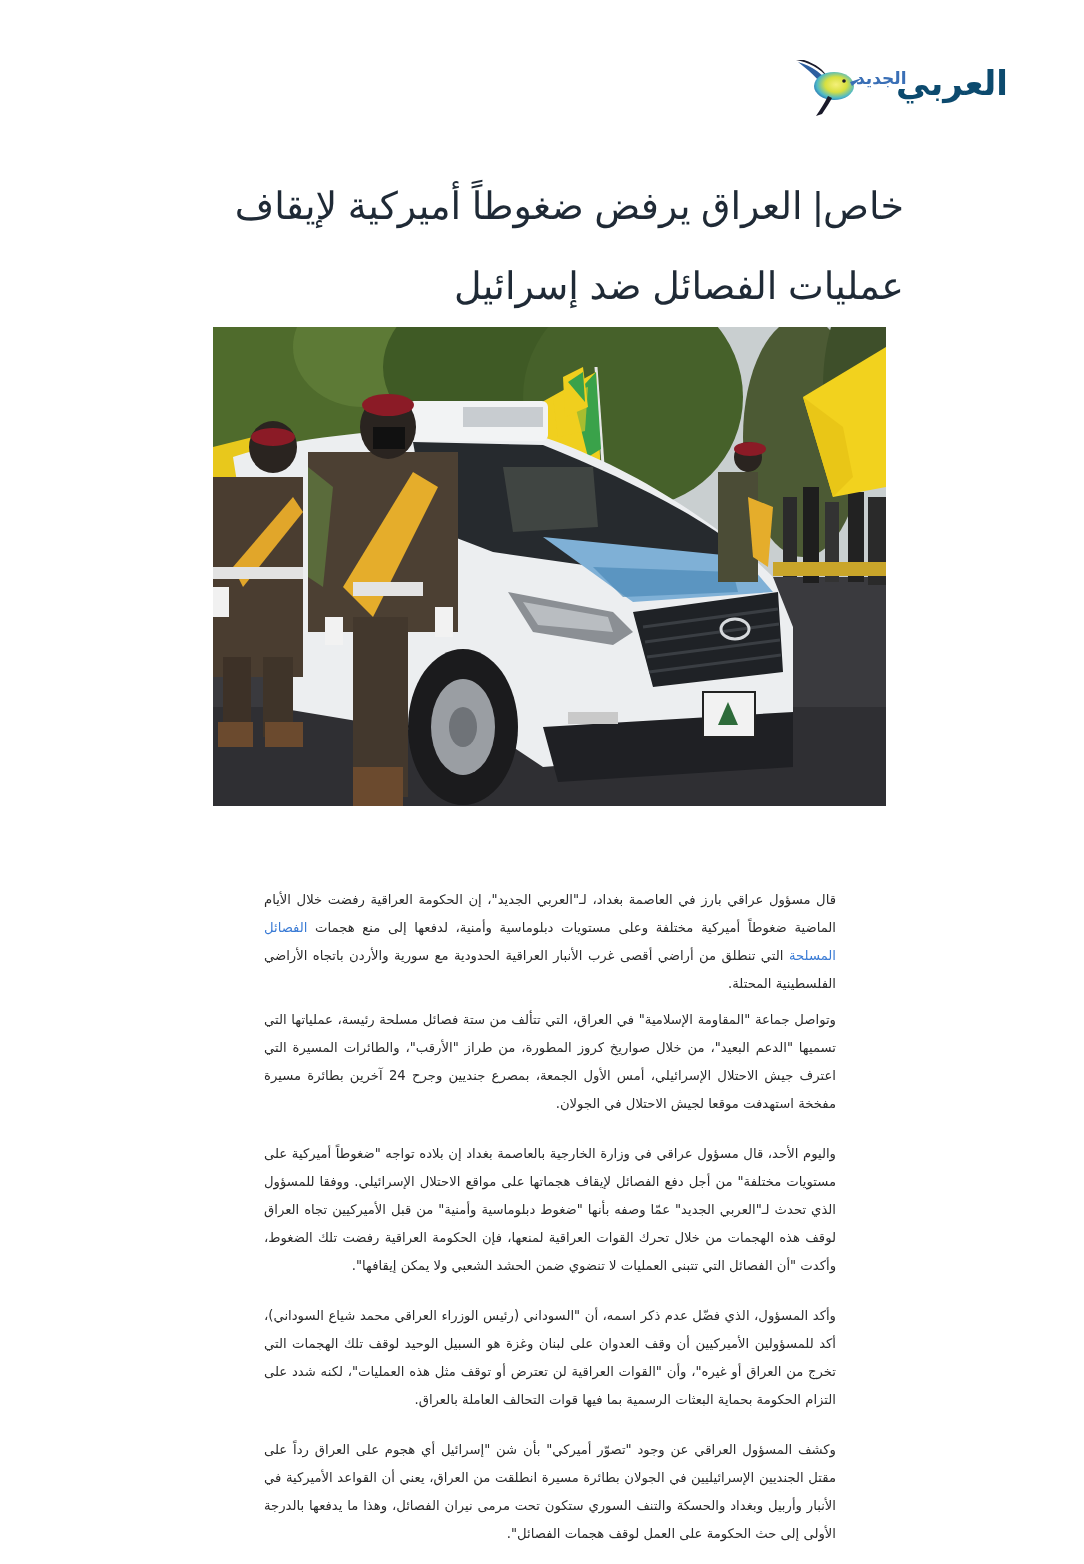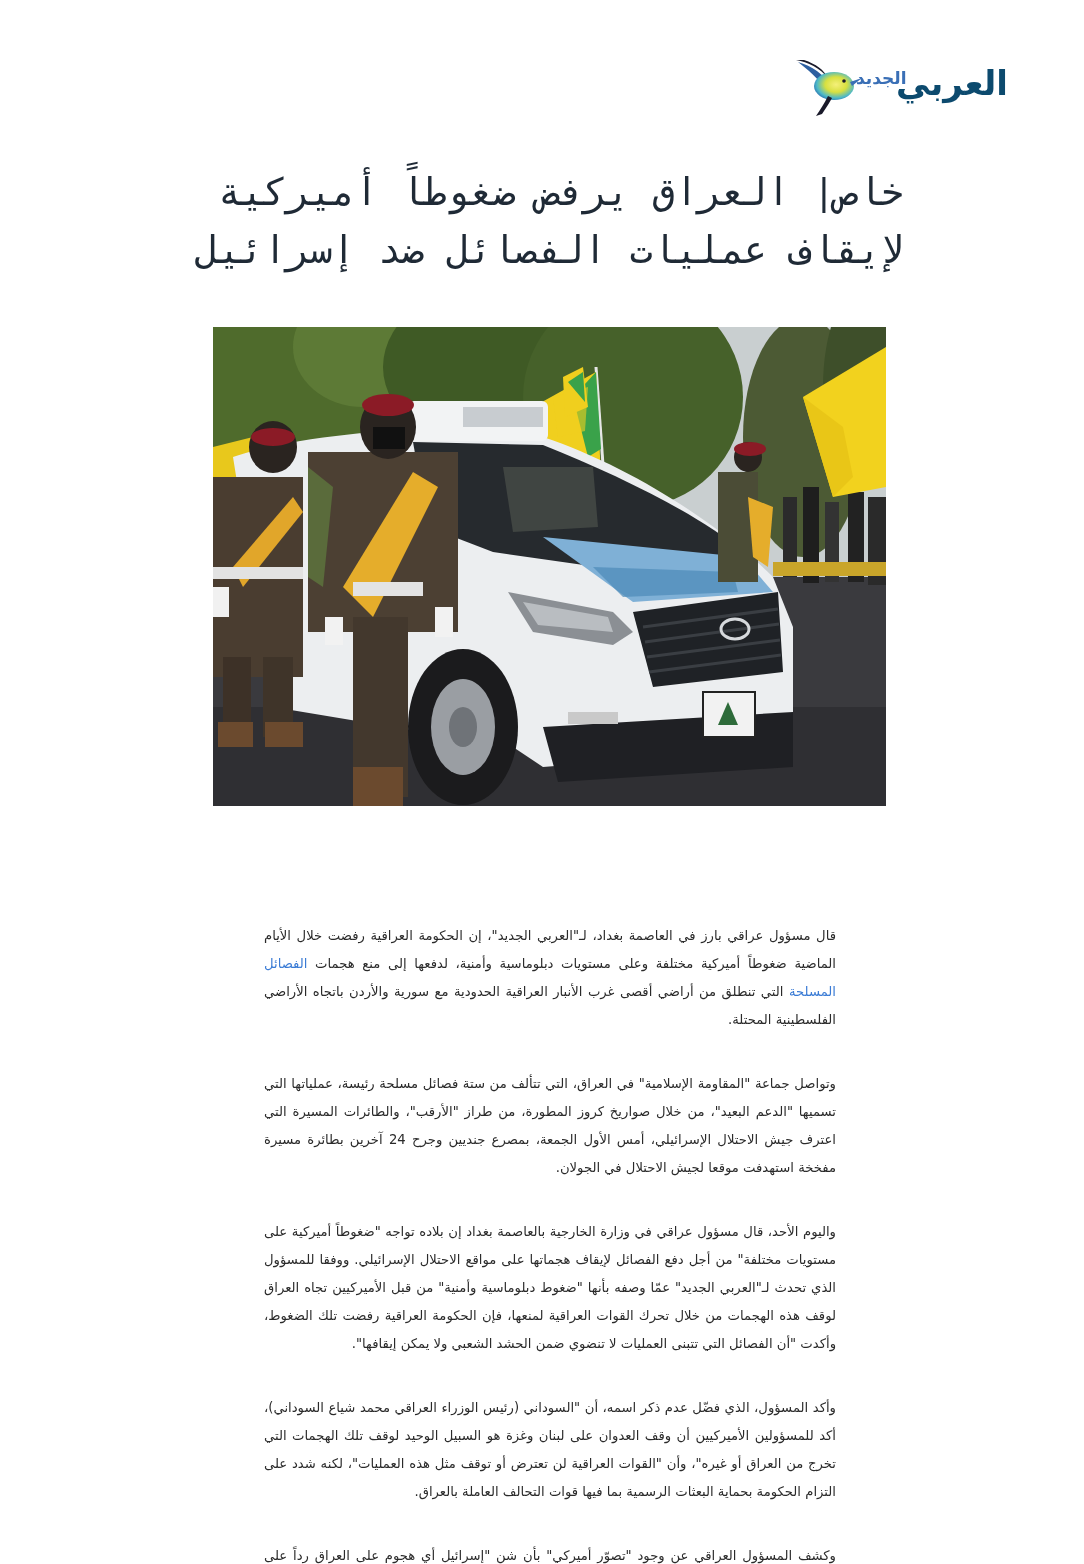--- a/index.html
+++ b/index.html
@@ -16,39 +16,39 @@
   }
   .logo-word-sub {
     position: absolute; left: 62px; top: 14px;
     font-family: "DejaVu Sans", sans-serif; font-weight: bold; font-size: 17px;
     color: #3a6fb6; line-height: 1;
   }
 
   
   .headline {
     position: absolute; left: 140px; top: 166px; width: 764px;
-    font-family: Liberation Mono, monospace; font-weight: 200;
-    font-size: 38px; line-height: 58px; color: #1f2a36; text-align: right;
+    font-family: Liberation Sans, sans-serif; font-weight: 200;
+    font-size: 38px; line-height: 80px; color: #1f2a36; text-align: right;
     letter-spacing: 0px;
   }
 
   
   .hero {
     position: absolute; left: 213px; top: 327px; width: 673px; height: 479px;
     overflow: hidden; background: #3b3b3d;
   }
   .hero svg { display: block; width: 100%; height: 100%; }
 
   
   .article-body {
     position: absolute; left: 264px; top: 886px; width: 572px;
     font-family: "DejaVu Sans", sans-serif; font-size: 13.2px; line-height: 28px;
     color: #2a2a2a; text-align: justify; text-align-last: right;
   }
-  .article-body p { margin-bottom: 22px; margin-top: 36px; }
+  .article-body p { margin-bottom: 22px; }
   .article-body p.p1 { margin-bottom: 8px; }
   .article-body a { color: #3a7bd5; text-decoration: none; }
 </style>
 </head>
 <body>
 
 <div class="logo">
   <svg class="logo-bird" viewBox="0 0 70 62">
     <defs>
       <radialGradient id="bg1" cx="0.55" cy="0.45" r="0.6">

